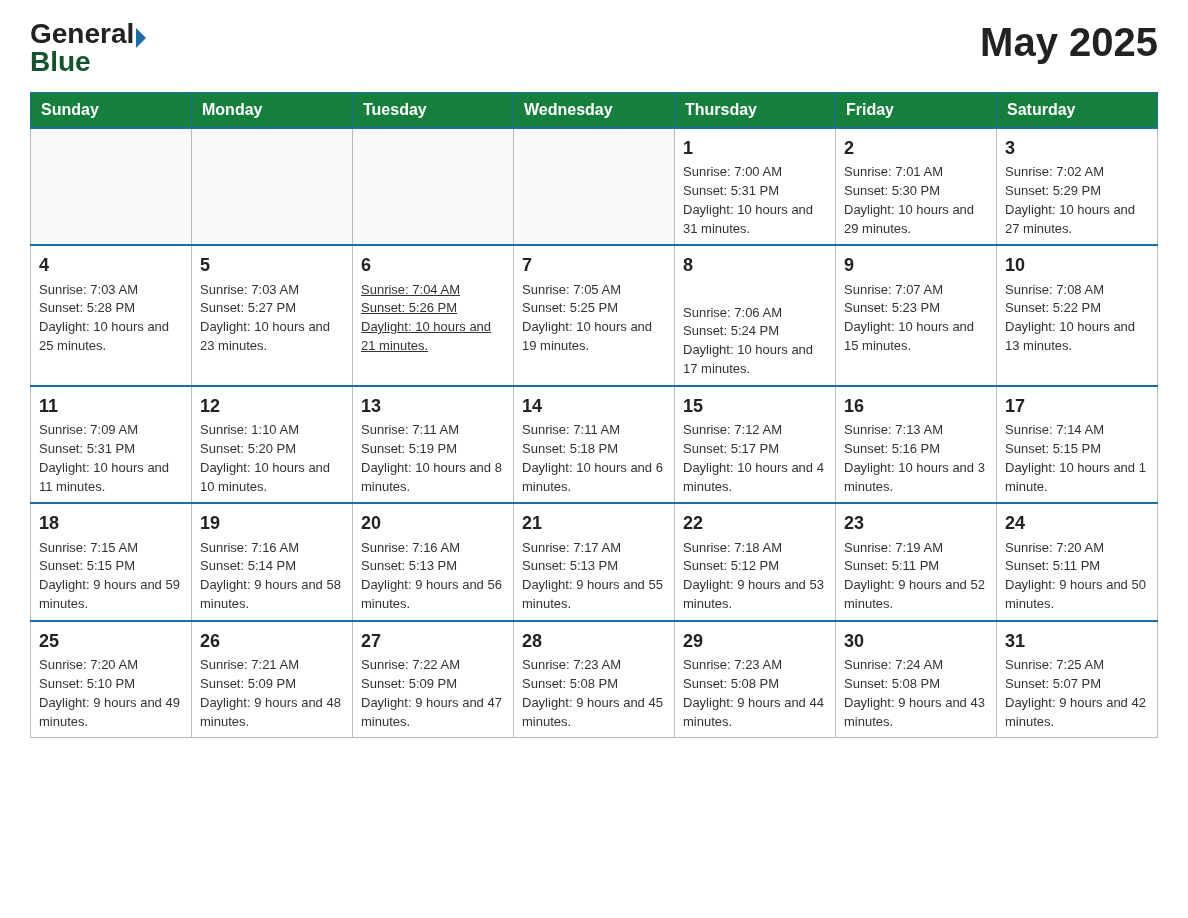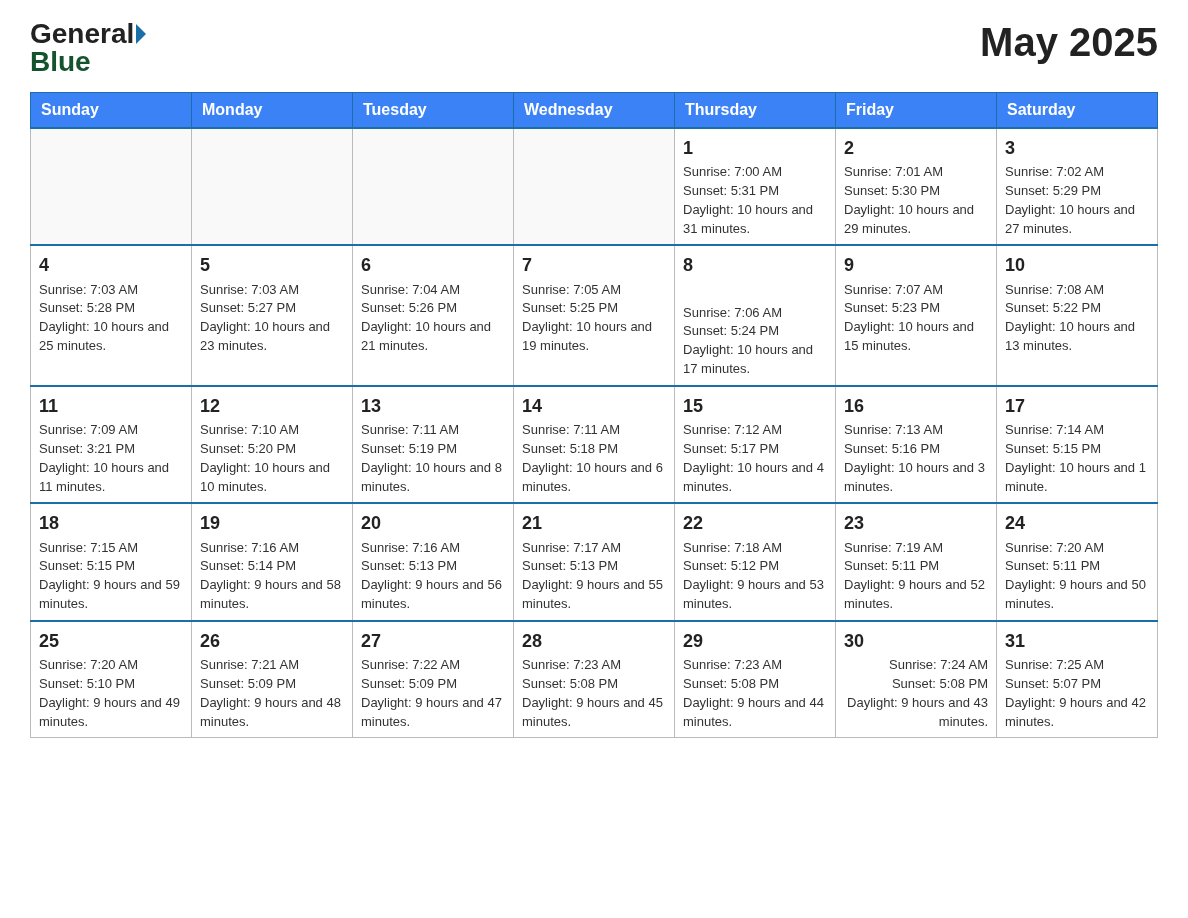--- a/index.html
+++ b/index.html
@@ -51,21 +51,21 @@
       font-size: 22px;
       color: #444;
       font-weight: normal;
     }
     .calendar {
       width: 100%;
       border-collapse: collapse;
       border: 1px solid #888;
     }
     .calendar th {
-      background-color: #3b82f6;
+      background-color: #15803d;
       color: #fff;
       font-size: 16px;
       font-weight: bold;
       padding: 8px 10px;
       text-align: left;
       border: 1px solid #1a6fa8;
     }
     .calendar td {
       vertical-align: top;
       border: 1px solid #bbb;
@@ -93,21 +93,21 @@
     }
     tr.week-row td {
       border-top: 2px solid #1a6fa8;
     }
     .logo-wrapper {
       display: flex;
       flex-direction: column;
     }
     .logo-line1 {
       display: flex;
-      align-items: flex-start;
+      align-items: flex-end;
     }
   </style>
 </head>
 <body>
 
 <div class="header">
   <div class="logo-wrapper">
     <div class="logo-line1">
       <span class="logo-text-general">General</span>
       <div class="logo-arrow"></div>
@@ -164,21 +164,21 @@
 Daylight: 10 hours and 25 minutes.</div>
         </td>
         <td>
           <span class="day-number">5</span>
           <div class="day-info" style="white-space: pre-line;">Sunrise: 7:03 AM
 Sunset: 5:27 PM
 Daylight: 10 hours and 23 minutes.</div>
         </td>
         <td>
           <span class="day-number">6</span>
-          <div class="day-info" style="white-space: pre-line;">Sunrise: 7:04 AM
+          <div class="day-info" style="white-space: pre-line; text-decoration: underline;">Sunrise: 7:04 AM
 Sunset: 5:26 PM
 Daylight: 10 hours and 21 minutes.</div>
         </td>
         <td>
           <span class="day-number">7</span>
           <div class="day-info" style="white-space: pre-line;">Sunrise: 7:05 AM
 Sunset: 5:25 PM
 Daylight: 10 hours and 19 minutes.</div>
         </td>
         <td>
@@ -197,26 +197,26 @@
           <span class="day-number">10</span>
           <div class="day-info" style="white-space: pre-line;">Sunrise: 7:08 AM
 Sunset: 5:22 PM
 Daylight: 10 hours and 13 minutes.</div>
         </td>
       </tr>
       <tr class="week-row">
         <td>
           <span class="day-number">11</span>
           <div class="day-info" style="white-space: pre-line;">Sunrise: 7:09 AM
-Sunset: 3:21 PM
+Sunset: 5:31 PM
 Daylight: 10 hours and 11 minutes.</div>
         </td>
         <td>
           <span class="day-number">12</span>
-          <div class="day-info" style="white-space: pre-line;">Sunrise: 7:10 AM
+          <div class="day-info" style="white-space: pre-line;">Sunrise: 1:10 AM
 Sunset: 5:20 PM
 Daylight: 10 hours and 10 minutes.</div>
         </td>
         <td>
           <span class="day-number">13</span>
           <div class="day-info" style="white-space: pre-line;">Sunrise: 7:11 AM
 Sunset: 5:19 PM
 Daylight: 10 hours and 8 minutes.</div>
         </td>
         <td>
@@ -314,21 +314,21 @@
 Daylight: 9 hours and 45 minutes.</div>
         </td>
         <td>
           <span class="day-number">29</span>
           <div class="day-info" style="white-space: pre-line;">Sunrise: 7:23 AM
 Sunset: 5:08 PM
 Daylight: 9 hours and 44 minutes.</div>
         </td>
         <td>
           <span class="day-number">30</span>
-          <div class="day-info" style="white-space: pre-line; text-align: right;">Sunrise: 7:24 AM
+          <div class="day-info" style="white-space: pre-line;">Sunrise: 7:24 AM
 Sunset: 5:08 PM
 Daylight: 9 hours and 43 minutes.</div>
         </td>
         <td>
           <span class="day-number">31</span>
           <div class="day-info" style="white-space: pre-line;">Sunrise: 7:25 AM
 Sunset: 5:07 PM
 Daylight: 9 hours and 42 minutes.</div>
         </td>
       </tr>

